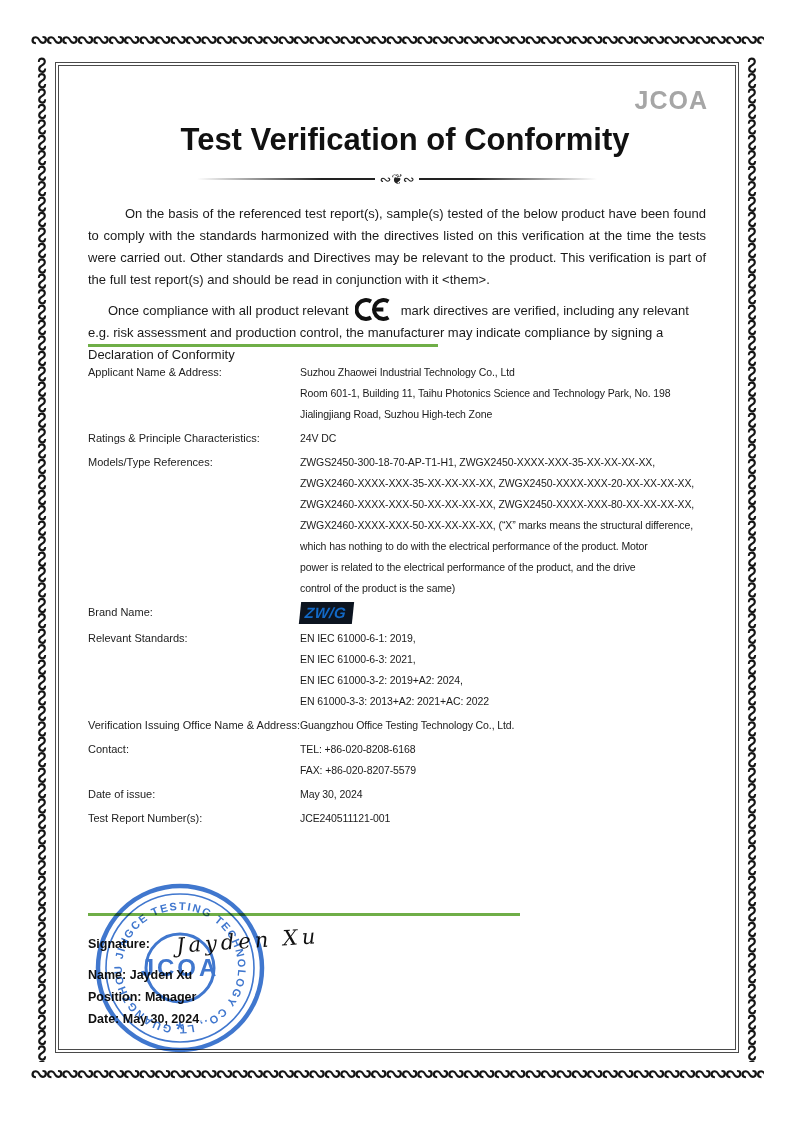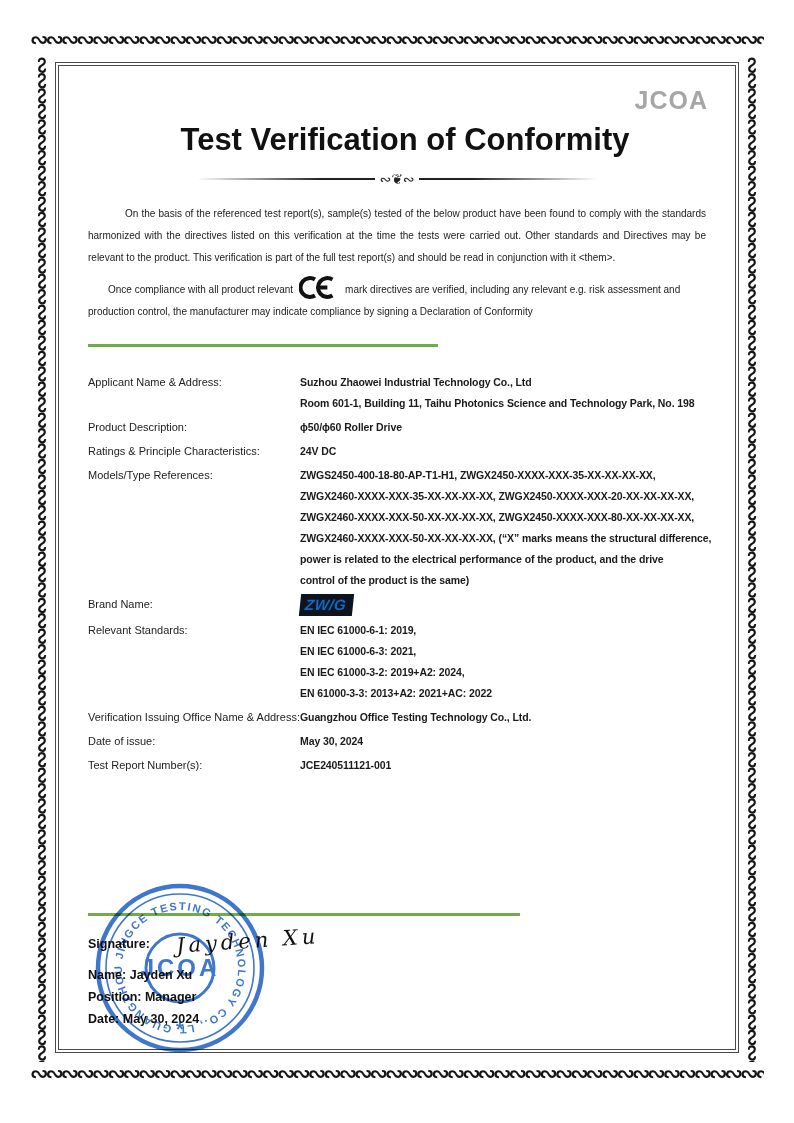--- a/index.html
+++ b/index.html
@@ -25,34 +25,34 @@
   .title{position:absolute;top:122px;left:8px;width:794px;text-align:center;
          font-size:31px;font-weight:700;color:#111;}
 
   .divider{position:absolute;top:172px;left:197px;width:400px;display:flex;align-items:center;}
   .divider .dline{flex:1;height:2px;}
   .divider .dl-l{background:linear-gradient(to right,rgba(0,0,0,0),#222 70%);}
   .divider .dl-r{background:linear-gradient(to left,rgba(0,0,0,0),#222 70%);}
   .divider .dmid{font-family:"DejaVu Sans",sans-serif;font-size:14px;color:#222;
                  padding:0 4px;line-height:14px;}
 
-  .intro{position:absolute;left:88px;top:203px;width:618px;font-size:10px;line-height:22px;}
+  .intro{position:absolute;left:88px;top:203px;width:618px;font-size:13px;line-height:22px;}
   .intro .p1{text-indent:37px;text-align:justify;margin:0;}
   .intro .p2{margin:6px 0 0 0;text-indent:20px;}
   .ce-mark{vertical-align:-7px;margin:0 6px;}
 
   .green-line{position:absolute;height:3px;}
   .gl-1{top:344px;left:88px;width:350px;}
   .gl-2{top:913px;left:88px;width:432px;}
 
-  .fields{position:absolute;left:88px;top:372px;width:620px;font-size:11px;line-height:21px;}
+  .fields{position:absolute;left:88px;top:362px;width:620px;font-size:11px;line-height:21px;}
   .frow{display:flex;margin-bottom:3px;}
   .flabel{width:212px;flex:0 0 212px;color:#222;}
   .fvalue{flex:1;font-size:10.5px;letter-spacing:-0.1px;}
-  .vline{white-space:nowrap;font-weight:bold;}
+  .vline{white-space:nowrap;}
 
   .brand-logo{display:inline-block;background:#0c1420;color:#1269c7;font-style:italic;
               font-weight:900;font-size:15px;line-height:17px;padding:2px 7px 3px 5px;
               transform:skewX(-6deg);letter-spacing:0.5px;}
 
   .sig-block{position:absolute;left:88px;top:930px;font-size:12.5px;font-weight:bold;
              color:#111;line-height:22px;}
   .sig-row{height:34px;}
   .sig-hand{display:inline-block;font-family:"DejaVu Serif",serif;font-style:italic;
             font-weight:400;font-size:21px;margin-left:26px;transform:rotate(-4deg);
@@ -95,44 +95,40 @@
   <div class="green-line gl-1" style="background: rgb(111, 174, 71);"></div>
   <div class="green-line gl-2" style="background: rgb(111, 174, 71);"></div>
 
   <div class="fields">
 
     <div class="frow">
       <div class="flabel">Applicant Name &amp; Address:</div>
       <div class="fvalue">
         <div class="vline">Suzhou Zhaowei Industrial Technology Co., Ltd</div>
         <div class="vline">Room 601-1, Building 11, Taihu Photonics Science and Technology Park, No. 198</div>
-      </div>
-    </div>
-
-    <div class="frow">
-      <div class="flabel">Product Description:</div>
-      <div class="fvalue">
-        <div class="vline">ϕ50/ϕ60 Roller Drive</div>
-      </div>
-    </div>
+        <div class="vline">Jialingjiang Road, Suzhou High-tech Zone</div>
+      </div>
+    </div>
+
 
     <div class="frow">
       <div class="flabel">Ratings &amp; Principle Characteristics:</div>
       <div class="fvalue">
         <div class="vline">24V DC</div>
       </div>
     </div>
 
     <div class="frow">
       <div class="flabel">Models/Type References:</div>
       <div class="fvalue">
-        <div class="vline">ZWGS2450-400-18-80-AP-T1-H1, ZWGX2450-XXXX-XXX-35-XX-XX-XX-XX,</div>
+        <div class="vline">ZWGS2450-300-18-70-AP-T1-H1, ZWGX2450-XXXX-XXX-35-XX-XX-XX-XX,</div>
         <div class="vline">ZWGX2460-XXXX-XXX-35-XX-XX-XX-XX, ZWGX2450-XXXX-XXX-20-XX-XX-XX-XX,</div>
         <div class="vline">ZWGX2460-XXXX-XXX-50-XX-XX-XX-XX, ZWGX2450-XXXX-XXX-80-XX-XX-XX-XX,</div>
         <div class="vline">ZWGX2460-XXXX-XXX-50-XX-XX-XX-XX, (“X” marks means the structural difference,</div>
+        <div class="vline">which has nothing to do with the electrical performance of the product. Motor</div>
         <div class="vline">power is related to the electrical performance of the product, and the drive</div>
         <div class="vline">control of the product is the same)</div>
       </div>
     </div>
 
     <div class="frow">
       <div class="flabel">Brand Name:</div>
       <div class="fvalue">
         <span class="brand-logo">ZW/G</span>
       </div>
@@ -148,20 +144,27 @@
       </div>
     </div>
 
     <div class="frow">
       <div class="flabel">Verification Issuing Office Name &amp; Address:</div>
       <div class="fvalue">
         <div class="vline">Guangzhou Office Testing Technology Co., Ltd.</div>
       </div>
     </div>
 
+    <div class="frow">
+      <div class="flabel">Contact:</div>
+      <div class="fvalue">
+        <div class="vline">TEL: +86-020-8208-6168</div>
+        <div class="vline">FAX: +86-020-8207-5579</div>
+      </div>
+    </div>
 
     <div class="frow">
       <div class="flabel">Date of issue:</div>
       <div class="fvalue">
         <div class="vline">May 30, 2024</div>
       </div>
     </div>
 
     <div class="frow">
       <div class="flabel">Test Report Number(s):</div>

